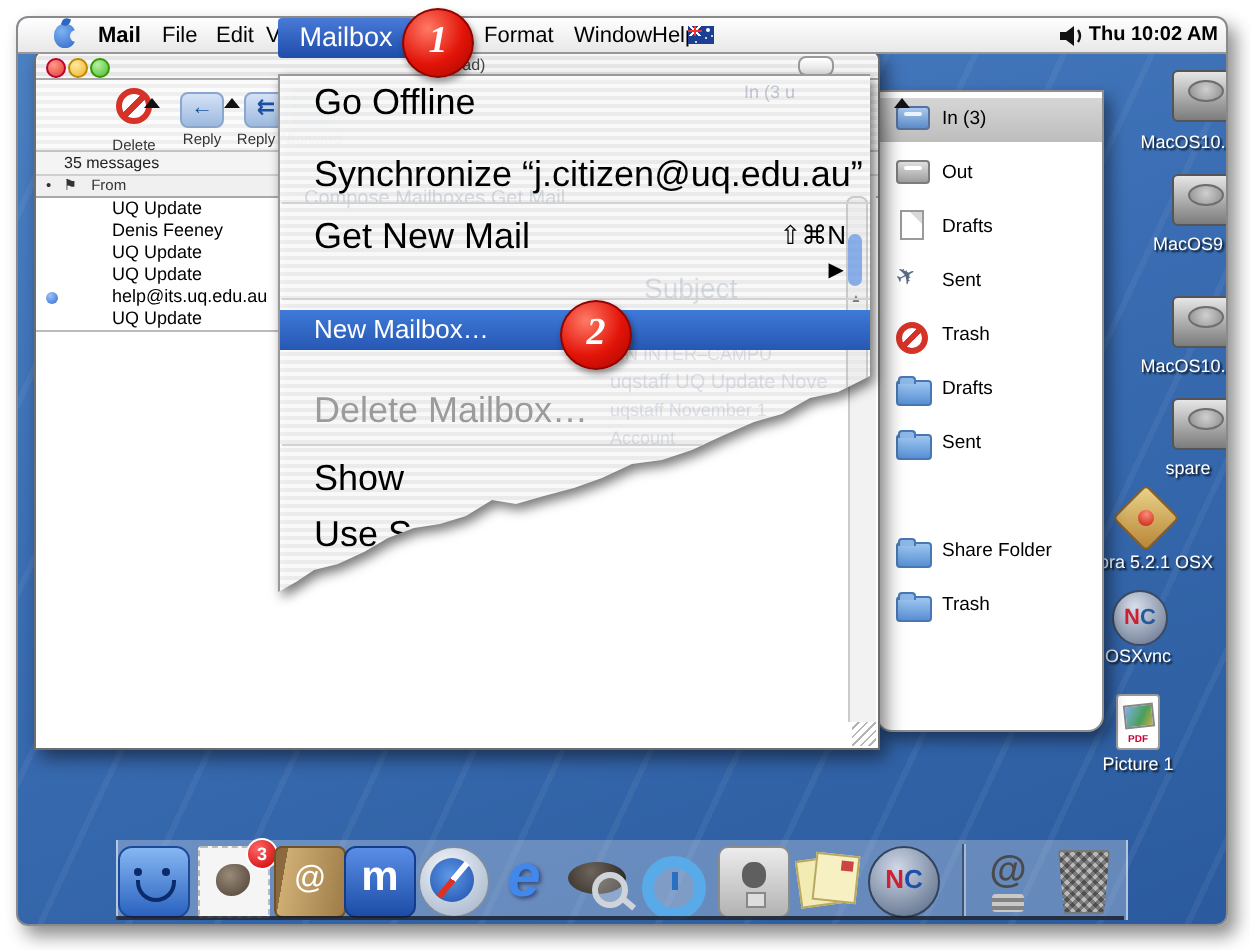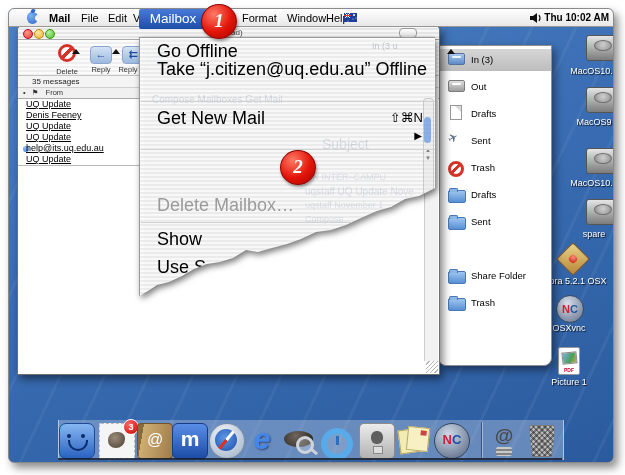--- a/index.html
+++ b/index.html
@@ -74,21 +74,21 @@
   .tb-label{font-size:7.5px;color:#333;margin-top:1px;}
   #delete-ic{display:inline-block;width:12px;height:12px;border:3px solid #d63328;border-radius:50%;
      background:linear-gradient(135deg,transparent 41%,#d63328 41% 59%,transparent 59%),#fff;}
   #statusbar{position:absolute;left:0;top:50px;width:100%;height:11px;background:#f4f4f4;
      border-bottom:1px solid #cfcfcf;font-size:8px;color:#222;line-height:11px;}
   #statusbar span{margin-left:14px;}
   #listhdr{position:absolute;left:0;top:62px;width:100%;height:10px;background:#f0f0f0;
      border-bottom:1px solid #a8a8a8;font-size:7.5px;color:#333;line-height:10px;}
   #msglist{position:absolute;left:0;top:73px;width:406px;}
   .msgrow{position:absolute;left:0;width:100%;height:11px;font-size:9px;line-height:11px;color:#000;}
-  .msgrow .sender{position:absolute;left:8px;text-decoration:underline;}
+  .msgrow .sender{position:absolute;left:38px;}
   .unread-dot{position:absolute;left:5px;top:3px;width:6px;height:6px;border-radius:50%;
      background:radial-gradient(circle at 35% 30%,#9cc2f6,#2d6cd8);}
   #list-divider{position:absolute;left:0;top:139px;width:406px;border-top:1px solid #bbb;}
   #vscroll{position:absolute;right:1px;top:62px;width:13px;bottom:13px;background:#f2f2f2;border-left:1px solid #ccc;}
   #grip{position:absolute;right:1px;bottom:1px;width:12px;height:12px;
      background:repeating-linear-gradient(135deg,#fff 0 2px,#b5b5b5 2px 3px);}
 
   
   #drawer{position:absolute;left:429px;top:36px;width:112px;height:319px;background:#fff;
      border:1px solid #8f8f8f;border-radius:0 0 8px 8px;
@@ -362,34 +362,35 @@
     </div>
 
     <div id="menu-shadow">
       <div id="mailbox-menu">
         <span class="ghost" style="left:232px;top:3px;font-size:9px;opacity:.35">In (3 u</span>
         <span class="ghost" style="left:12px;top:56px;font-size:10px;opacity:.22">Compose    Mailboxes    Get Mail</span>
         <span class="ghost" style="left:182px;top:98px;font-size:14px;opacity:.2">Subject</span>
         <span class="ghost" style="left:170px;top:134px;font-size:9px;opacity:.18">IN INTER–CAMPU</span>
         <span class="ghost" style="left:165px;top:148px;font-size:10px;opacity:.18">uqstaff UQ Update Nove</span>
         <span class="ghost" style="left:165px;top:162px;font-size:9px;opacity:.18">uqstaff November 1</span>
-        <span class="ghost" style="left:165px;top:176px;font-size:9px;opacity:.18">Compose</span>
+        <span class="ghost" style="left:165px;top:176px;font-size:9px;opacity:.18">Account</span>
         <div id="menu-scroll">
             <span class="thumb"></span>
             <span class="ar" style="top:48px">▲</span>
             <span class="ar" style="top:56px">▼</span>
           </div>
 
         <div class="mi" style="top:4px">Go Offline</div>
-        <div class="mi" style="top:22px">Take “j.citizen@uq.edu.au” Offline</div>
+        <div class="mi" style="top:40px">Synchronize “j.citizen@uq.edu.au”</div>
         <div class="msep" style="top:63px"></div>
         <div class="mi" style="top:71px">Get New Mail</div>
         <div class="mshort">⇧⌘N</div>
         <div class="msub">▶</div>
         <div class="msep" style="top:111px"></div>
+        <div id="mi-sel"><span>New Mailbox…</span></div>
         <div class="mi disabled" style="top:158px">Delete Mailbox…</div>
         <div class="msep" style="top:184px"></div>
         <div class="mi" style="top:192px">Show</div>
         <div class="mi" style="top:220px">Use S</div>
       </div>
     </div>
 
     <div id="dock"></div>
     <div class="dk" id="dk-finder" style="left:50px;top:414px">
         <i></i>

